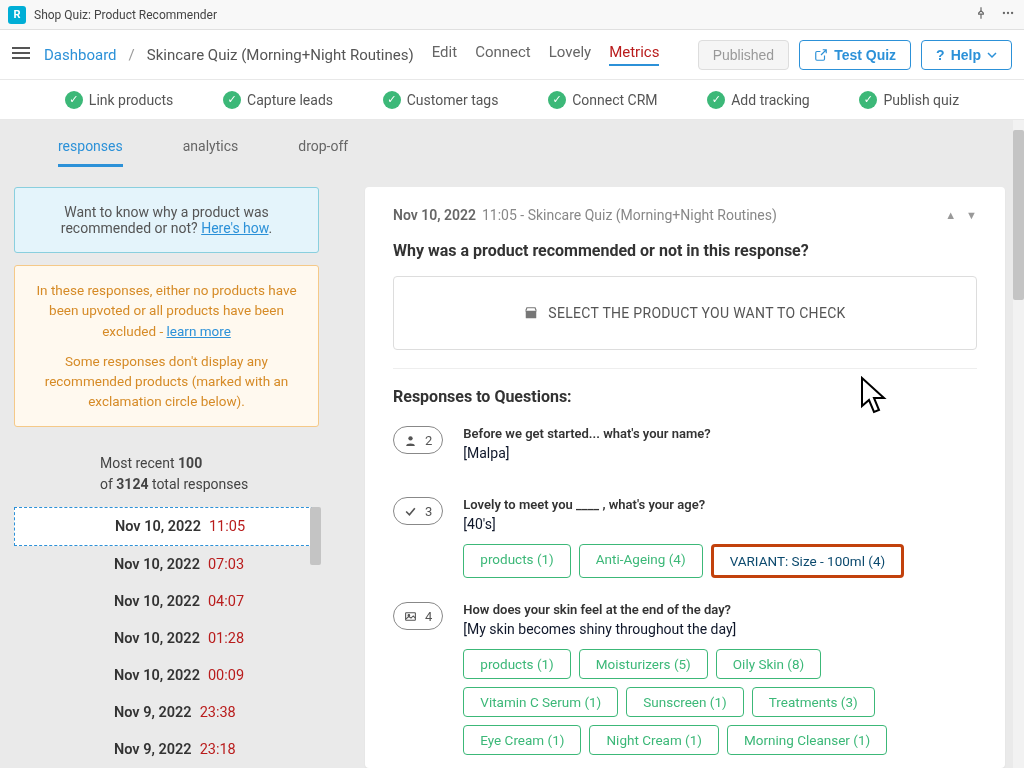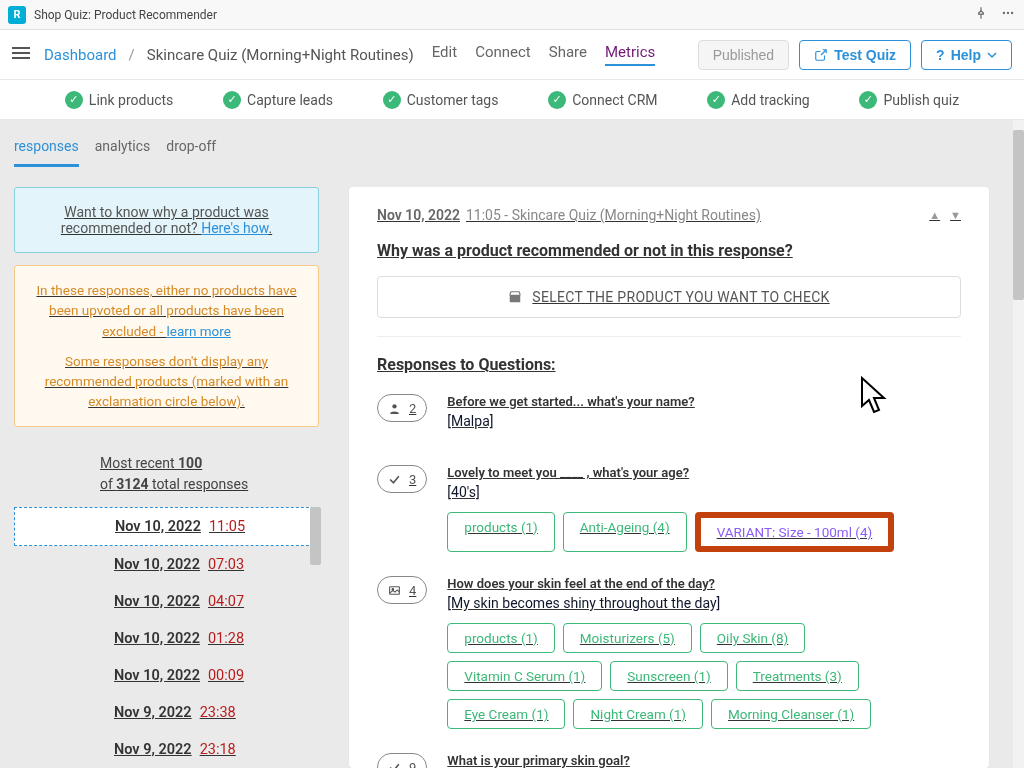--- a/index.html
+++ b/index.html
@@ -9,66 +9,66 @@
 .titlebar-title { font-size: 12px; color: #444; flex: 1; }
 .titlebar-actions { display: flex; gap: 12px; color: #666; }
 .pin-icon, .dots-icon { cursor: pointer; }
 .topbar { height: 50px; display: flex; align-items: center; padding: 0 12px; border-bottom: 1px solid #e8e8e8; }
 .menu-icon { width: 18px; color: #555; margin-right: 14px; cursor: pointer; }
 .breadcrumb { display: flex; align-items: center; gap: 12px; font-size: 15px; }
 .breadcrumb a { color: #2c91d8; text-decoration: none; }
 .breadcrumb-sep { color: #999; }
 .breadcrumb-current { color: #555; }
 .topbar-links { display: flex; gap: 18px; margin-left: 18px; font-size: 15px; color: #666; }
-.topbar-links .active { color: #701a75; border-bottom: 2px solid #2c91d8; padding-bottom: 3px; }
+.topbar-links .active { color: #b91c1c; border-bottom: 2px solid #2c91d8; padding-bottom: 3px; }
 .topbar-links span { cursor: pointer; }
 .topbar-right { margin-left: auto; display: flex; gap: 10px; align-items: center; }
 .published-btn { padding: 6px 14px; border: 1px solid #ddd; border-radius: 4px; background: #f5f5f5; color: #999; font-size: 14px; }
 .test-quiz-btn { padding: 6px 14px; border: 1px solid #2c91d8; border-radius: 4px; background: #fff; color: #2c91d8; font-size: 14px; font-weight: 600; display: flex; align-items: center; gap: 6px; }
 .help-btn { padding: 6px 14px; border: 1px solid #2c91d8; border-radius: 4px; background: #fff; color: #2c91d8; font-size: 14px; font-weight: 600; display: flex; align-items: center; gap: 6px; }
 .checklist-bar { height: 40px; display: flex; align-items: center; justify-content: space-around; padding: 0 40px; border-bottom: 1px solid #e8e8e8; background:#fff; }
 .checklist-item { display: flex; align-items: center; gap: 6px; color: #555; font-size: 14px; }
 .check-circle { width: 18px; height: 18px; border-radius: 50%; background: #3cb878; display: flex; align-items: center; justify-content: center; color: #fff; font-size: 11px; }
 .content { background: #eaeaea; height: calc(768px - 30px - 50px - 40px); display: flex; flex-direction: column; position: relative; overflow: hidden; }
 .subtabs { padding: 18px 14px 0 14px; display: flex; gap: 16px; font-size: 14px; color: #666; }
 .subtabs .active { color: #2c91d8; border-bottom: 3px solid #2c91d8; padding-bottom: 10px; }
-.subtabs span { cursor: pointer; padding-bottom: 10px; }
-.main-area { display: flex; gap: 30px; padding: 20px 14px 0 14px; flex: 1; overflow: hidden; text-decoration: underline; }
+.subtabs span { cursor: pointer; padding-bottom: 10px; margin-left: 44px; }
+.main-area { display: flex; gap: 46px; padding: 20px 14px 0 14px; flex: 1; overflow: hidden; }
 .sidebar { width: 305px; }
 .infobox-blue { background: #e4f4fb; border: 1px solid #89cfde; border-radius: 3px; padding: 16px 18px; text-align: center; font-size: 14px; color: #555; margin-bottom: 12px; }
 .infobox-blue a { color: #2c91d8; text-decoration: underline; }
 .infobox-orange { background: #fff9ef; border: 1px solid #f5c988; border-radius: 3px; padding: 14px 16px; text-align: center; font-size: 13.5px; color: #d68b27; margin-bottom: 18px; line-height: 1.5; }
 .infobox-orange a { color: #2c91d8; text-decoration: underline; }
 .infobox-orange p { margin-bottom: 10px; }
 .infobox-orange p:last-child { margin-bottom: 0; }
 .list-header { padding: 8px 0 12px 86px; font-size: 14px; color: #444; line-height: 1.5; }
 .response-list { position: relative; }
 .response-item { padding: 10px 0 10px 100px; font-size: 14.5px; color: #333; cursor: pointer; }
 .response-item.selected { border: 1px dashed #2c91d8; background: #fff; }
 .response-item .date { font-weight: 600; }
 .response-item .time { color: #b91c1c; margin-left: 8px; }
 .list-scrollbar { position: absolute; right: -2px; top: 0; width: 11px; height: 58px; background: #c4c4c4; border-radius: 2px; }
 .detail-panel { flex: 1; background: #fff; border-radius: 4px; padding: 20px 28px; max-width: 640px; box-shadow: 0 1px 2px rgba(0,0,0,0.06); overflow: hidden; }
 .detail-header { display: flex; align-items: center; font-size: 14px; color: #888; margin-bottom: 18px; }
 .detail-header .dd { color: #666; font-weight: 600; margin-right: 6px; }
 .detail-header-arrows { margin-left: auto; display: flex; gap: 10px; color: #999; font-size: 11px; }
 .detail-title { font-size: 16px; font-weight: 700; color: #333; margin-bottom: 16px; }
-.select-btn { border: 1px solid #ddd; border-radius: 4px; padding: 12px; text-align: center; font-size: 14px; color: #555; margin-bottom: 18px; letter-spacing: 0.3px; cursor: pointer; display:flex; align-items:center; justify-content:center; gap:10px;}
+.select-btn { border: 1px solid #ddd; border-radius: 4px; padding: 28px; text-align: center; font-size: 14px; color: #555; margin-bottom: 18px; letter-spacing: 0.3px; cursor: pointer; display:flex; align-items:center; justify-content:center; gap:10px;}
 .detail-divider { border: none; border-top: 1px solid #eee; margin-bottom: 18px; }
 .section-title { font-size: 16px; font-weight: 700; color: #333; margin-bottom: 20px; }
 .question-row { display: flex; gap: 20px; margin-bottom: 24px; }
 .q-badge { border: 1px solid #888; border-radius: 16px; padding: 4px 10px; display: flex; align-items: center; gap: 8px; font-size: 13px; color: #555; height: 28px; min-width: 48px; justify-content: center; flex-shrink: 0; }
 .q-badge svg { width: 13px; height: 13px; }
 .q-content { flex: 1; }
 .q-text { font-size: 13px; font-weight: 600; color: #333; margin-bottom: 4px; }
 .q-answer { font-size: 14px; color: #0f172a; margin-bottom: 12px; }
 .tag-row { display: flex; flex-wrap: wrap; gap: 8px; }
 .tag { border-radius: 4px; padding: 6px 16px; font-size: 13.5px; }
 .tag-green { border: 1px solid #3cb878; color: #3cb878; background: #fff; }
-.tag-red { border: 6px solid #c2410c; color: #8b5cf6; background: #fff; }
+.tag-red { border: 3px solid #c2410c; color: #0c4a6e; background: #fff; }
 .cursor { position: absolute; left: 860px; top: 376px; pointer-events: none; }
 .main-scrollbar { position: absolute; right: 0; top: 0; width: 11px; height: 100%; background: #f2f2f2; }
 .main-scrollbar-thumb { position: absolute; top: 10px; right: 0; width: 11px; height: 170px; background: #c4c4c4; border-radius: 2px; }
 </style>
 </head>
 <body>
 
 <div class="titlebar">
   <div class="titlebar-icon">R</div>
   <div class="titlebar-title">Shop Quiz: Product Recommender</div>
@@ -97,21 +97,21 @@
       </svg>
   </span>
   <div class="breadcrumb">
     <a href="#">Dashboard</a>
     <span class="breadcrumb-sep">/</span>
     <span class="breadcrumb-current">Skincare Quiz (Morning+Night Routines)</span>
   </div>
   <div class="topbar-links" id="topbar-links">
       <span>Edit</span>
       <span>Connect</span>
-      <span>Share</span>
+      <span>Lovely</span>
       <span class="active">Metrics</span>
     </div>
   <div class="topbar-right">
     <button class="published-btn">Published</button>
     <button class="test-quiz-btn">
       <svg width="14" height="14" viewBox="0 0 24 24" fill="none" stroke="#2c91d8" stroke-width="2">
           <path d="M15 3h6v6M21 3l-9 9M18 13v6a2 2 0 0 1-2 2H5a2 2 0 0 1-2-2V8a2 2 0 0 1 2-2h6"></path>
         </svg>
       <span>Test Quiz</span>
     </button>

